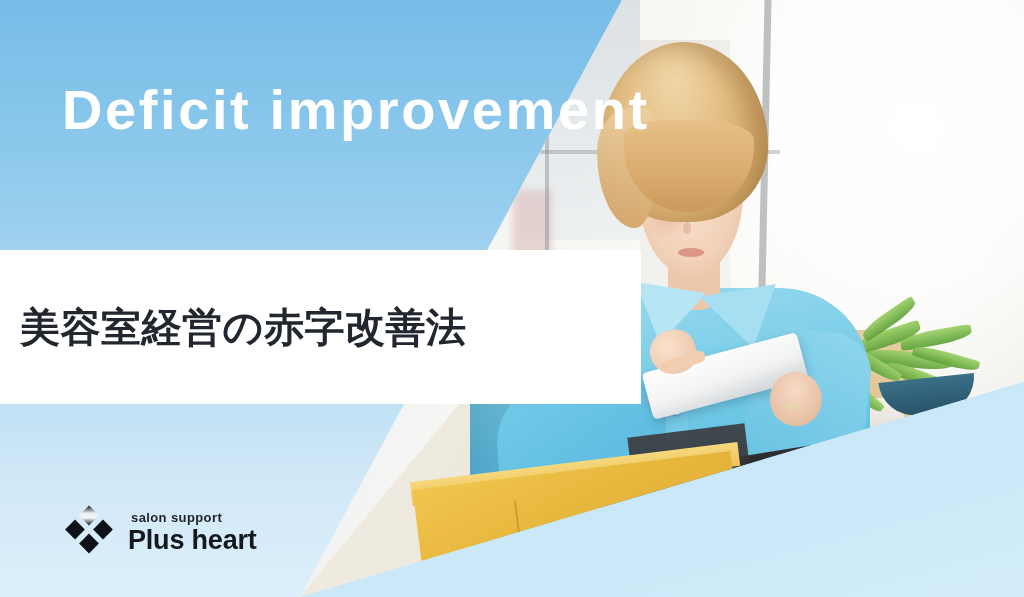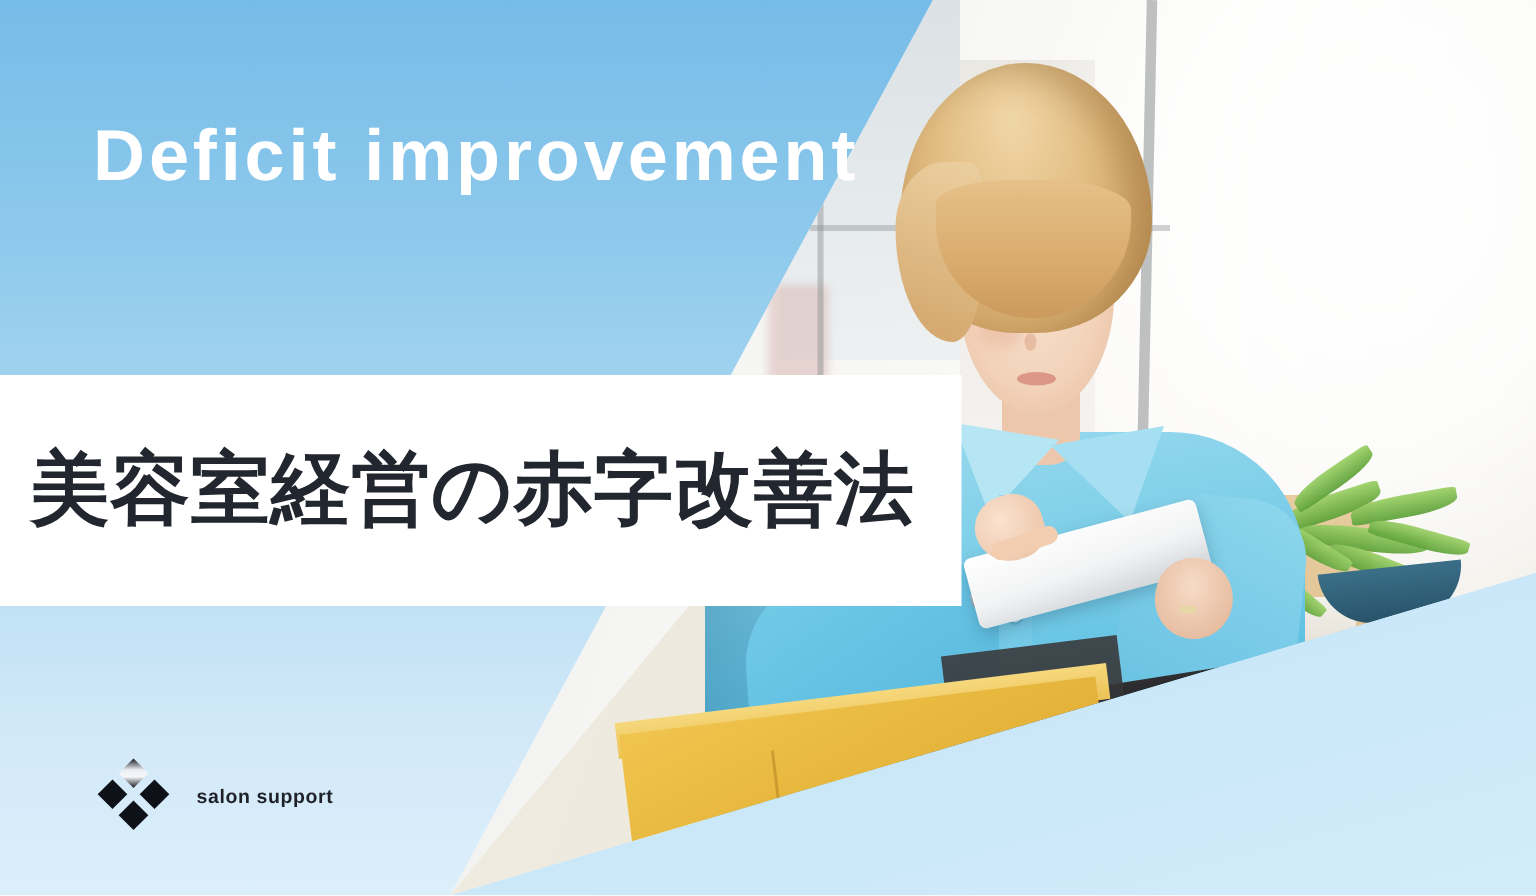--- a/index.html
+++ b/index.html
@@ -253,41 +253,41 @@
     clip-path: polygon(1024px 382px, 1024px 597px, 300px 597px);
     -webkit-clip-path: polygon(1024px 382px, 1024px 597px, 300px 597px);
   }
 
   
   .kicker {
     position: absolute;
     left: 62px;
     top: 76px;
     color: #ffffff;
-    font-size: 48px;
+    font-size: 56px;
     font-weight: 700;
     letter-spacing: 2.6px;
     line-height: 1.2;
     white-space: nowrap;
   }
 
   .title-band {
     position: absolute;
     left: 0;
     top: 250px;
     width: 641px;
     height: 154px;
     background: #ffffff;
     display: flex;
     flex-direction: column;
     justify-content: center;
   }
   .title-main {
     color: #22262e;
-    font-size: 53px;
+    font-size: 40px;
     font-weight: 700;
     letter-spacing: 0.5px;
     line-height: 1.05;
     padding-left: 20px;
     white-space: nowrap;
   }
   .title-sub {
     color: #22262e;
     font-size: 43px;
     font-weight: 700;
@@ -420,16 +420,17 @@
           </linearGradient>
         </defs>
         <rect x="20" y="3.5" width="14" height="14" transform="rotate(45 27 10.5)" fill="url(#dTop)"></rect>
         <rect x="6" y="17.5" width="14" height="14" transform="rotate(45 13 24.5)" fill="#0e1218"></rect>
         <rect x="34" y="17.5" width="14" height="14" transform="rotate(45 41 24.5)" fill="#0e1218"></rect>
         <rect x="20" y="31.5" width="14" height="14" transform="rotate(45 27 38.5)" fill="#0e1218"></rect>
       </svg>
     </div>
     <div class="logo-text">
       <span class="logo-sup">salon support</span>
+      <span class="logo-name">Plus heart</span>
     </div>
   </div>
 
 </div>
 
 </body></html>

